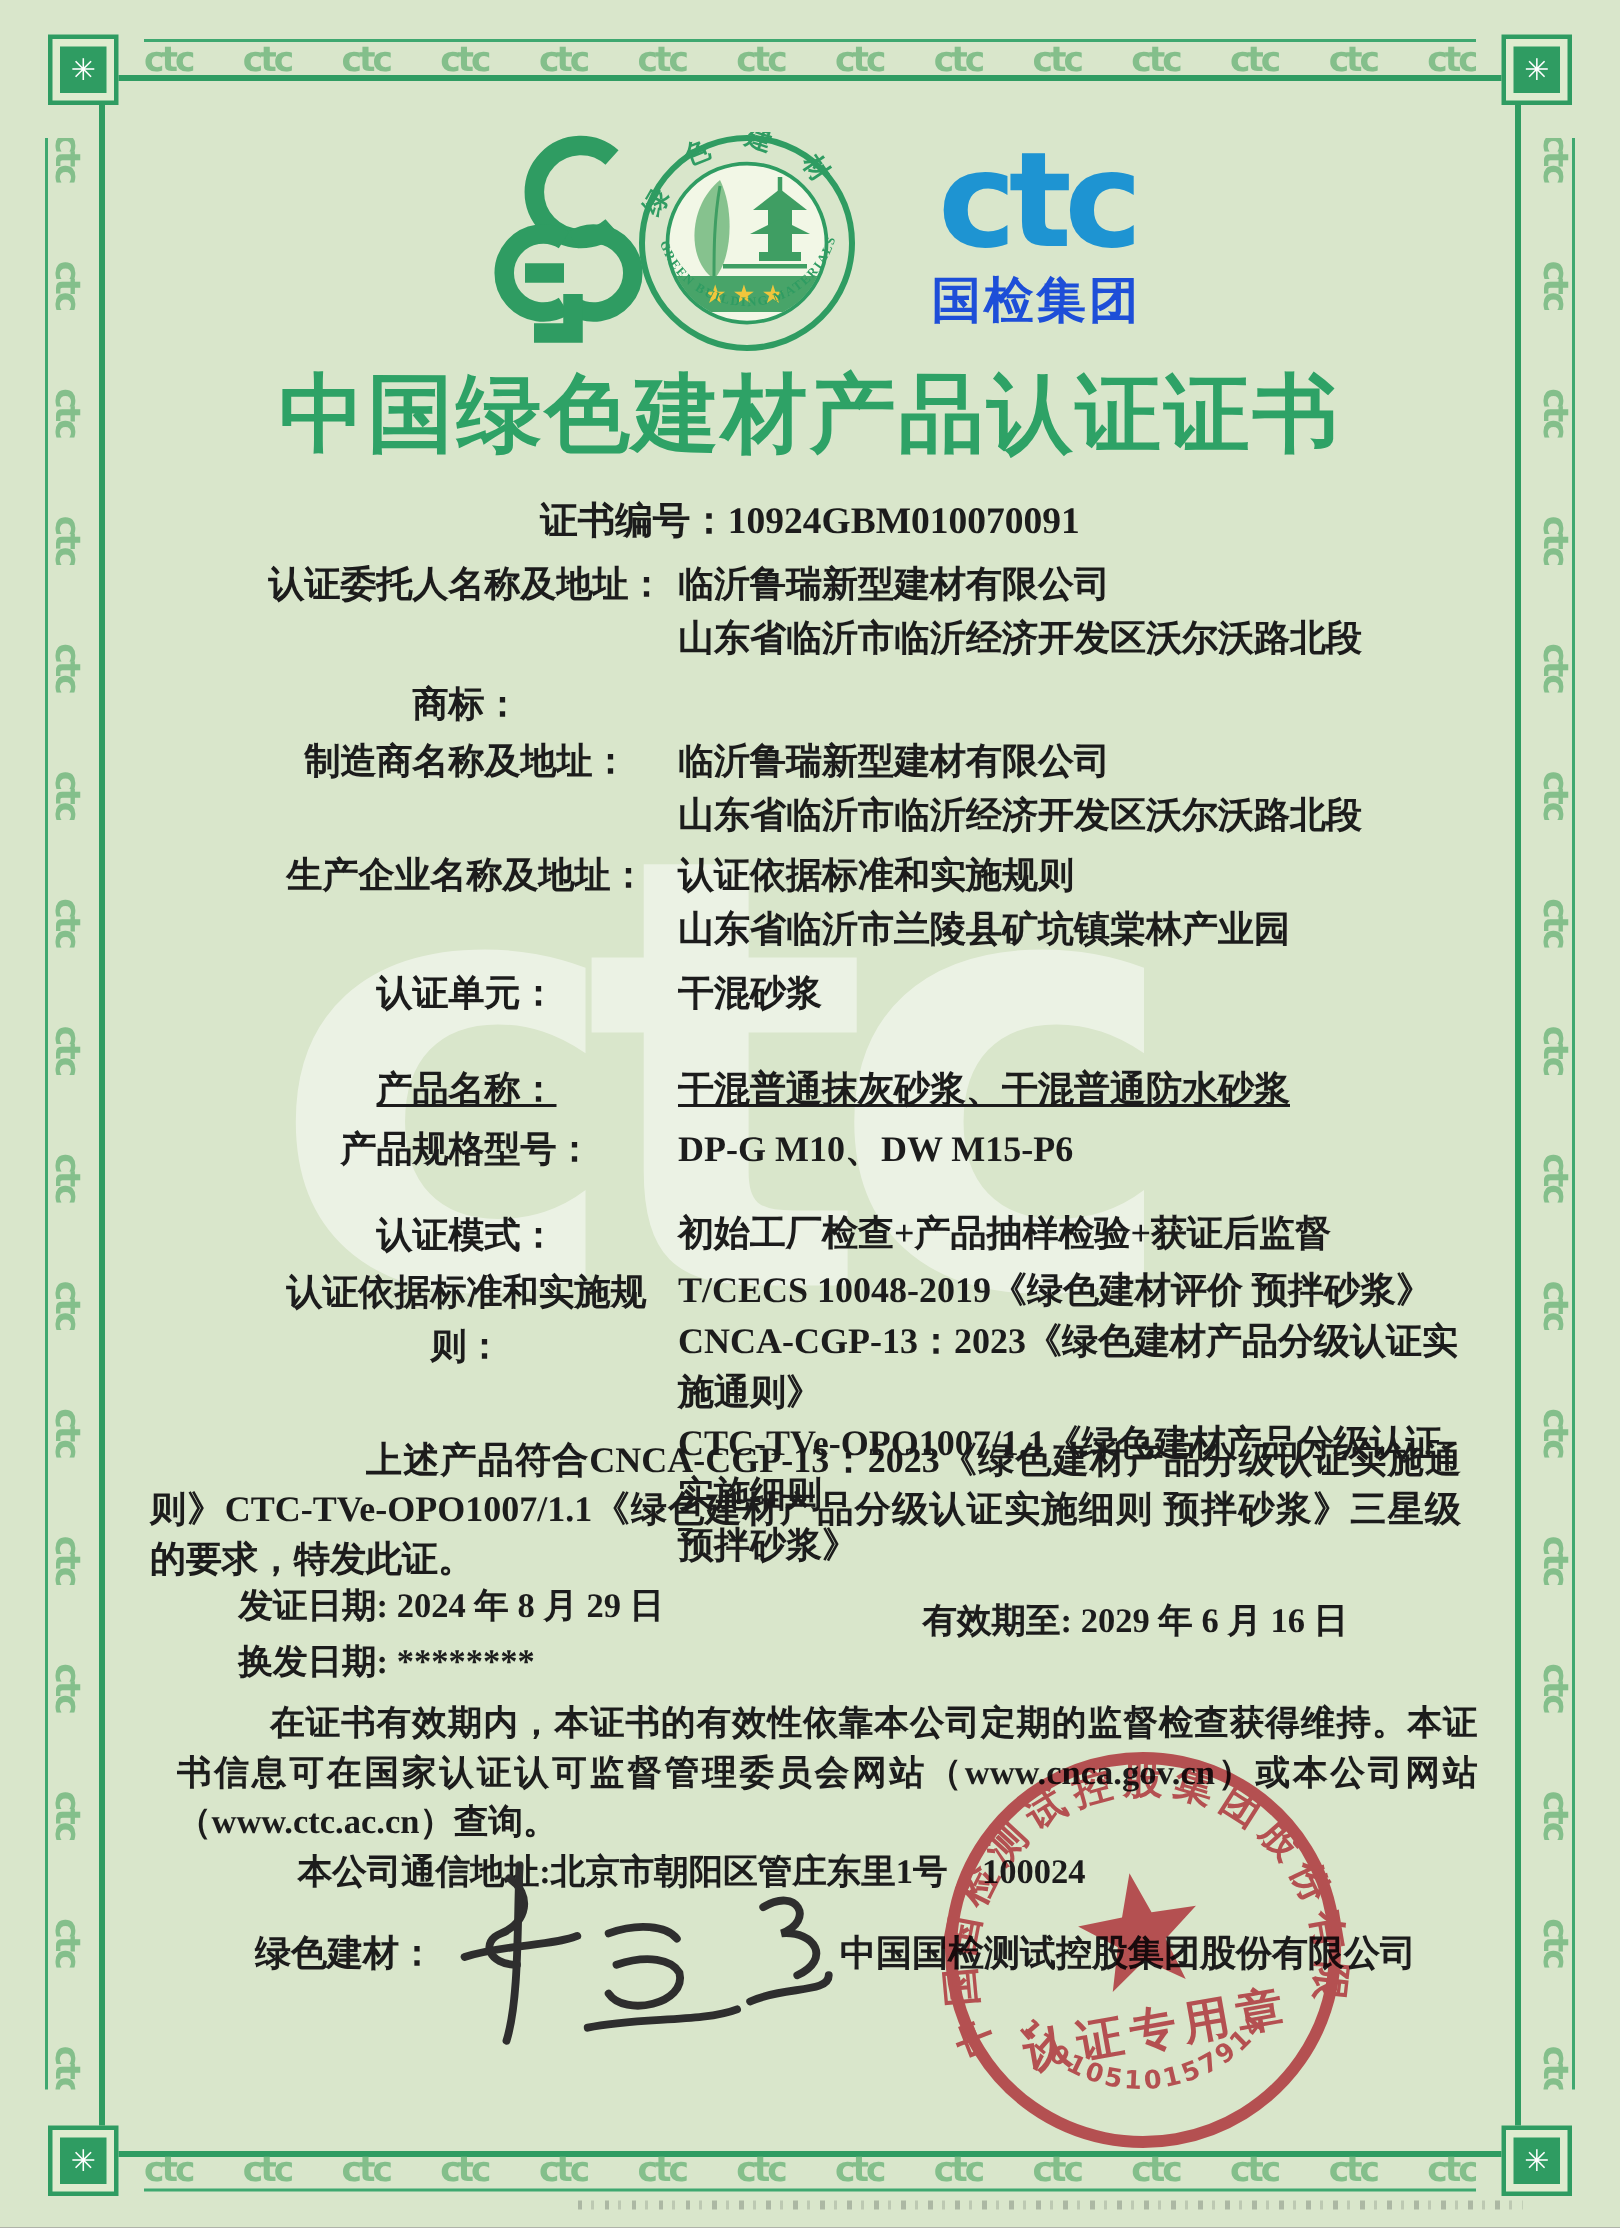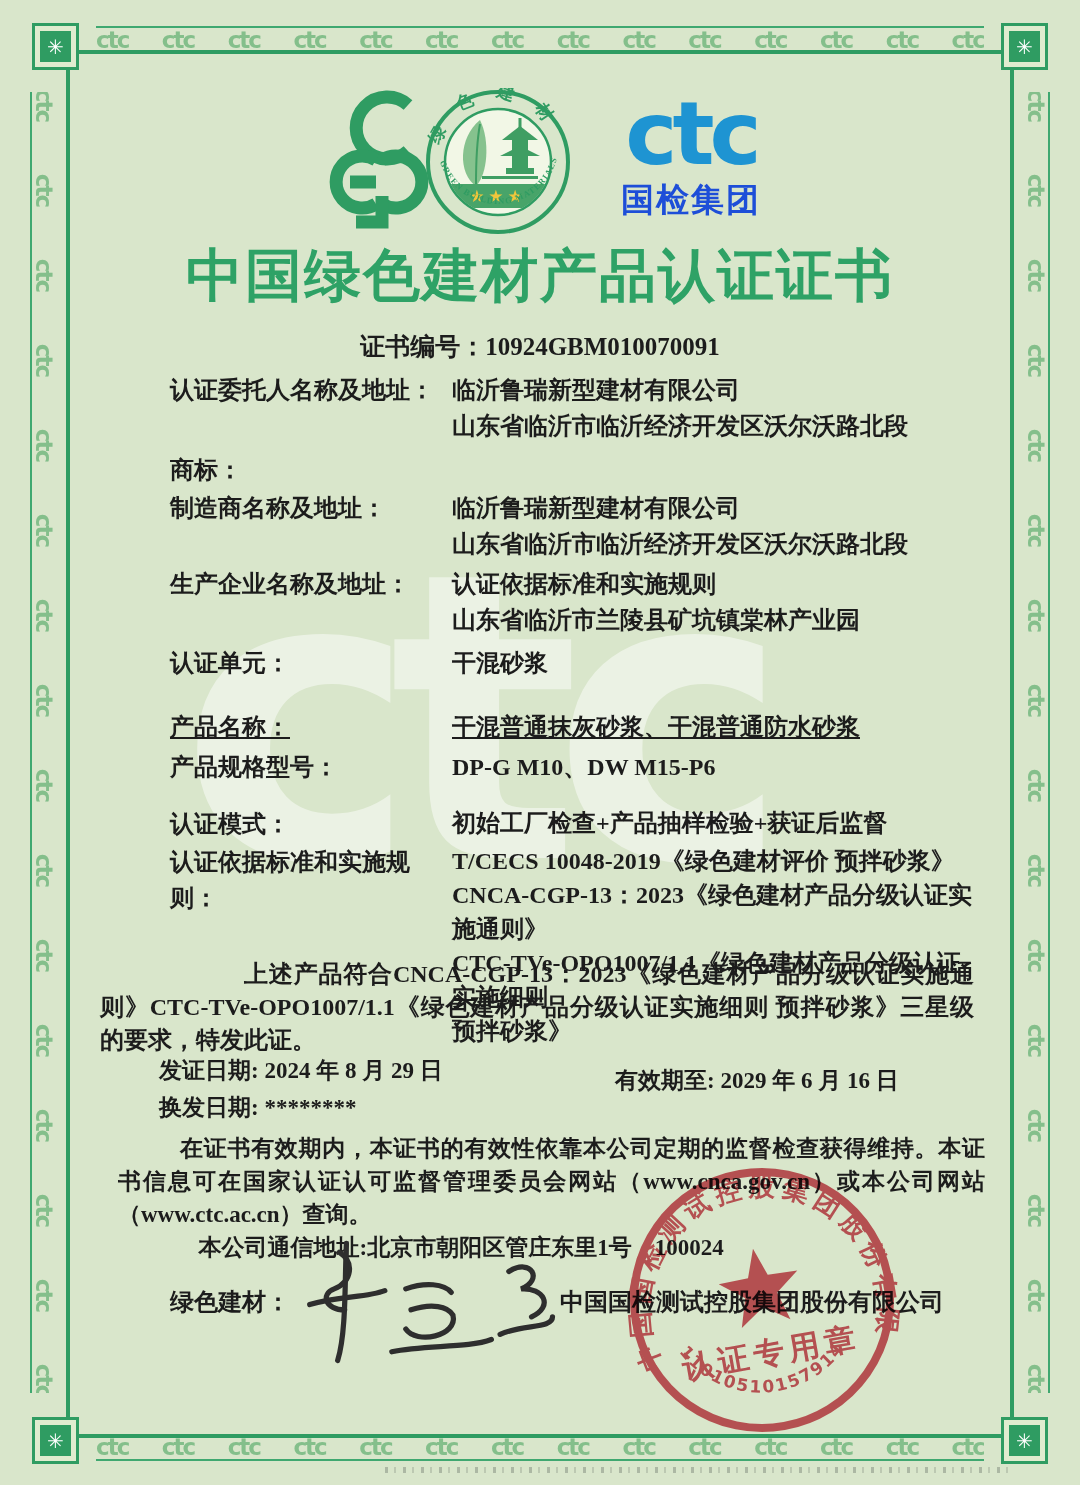--- a/index.html
+++ b/index.html
@@ -46,21 +46,21 @@
 
   
   .title { position:absolute; top:238px; left:0; width:100%; text-align:center;
     font-size:57px; font-weight:700; color:#2ea266; letter-spacing:2px; z-index:1; }
   .certno { position:absolute; top:330px; left:0; width:100%; text-align:center;
     font-size:25px; font-weight:700; z-index:1; }
 
   .fieldblock { position:absolute; left:170px; right:96px; z-index:1; }
   .fb1 { top:372px; } .fb2 { top:645px; } .fb3 { top:806px; }
   .row { display:flex; }
-  .row .lbl { width:282px; flex:none; font-size:24px; font-weight:700; line-height:36px; }
+  .row .lbl { width:282px; flex:none; font-size:24px; font-weight:700; line-height:36px;text-align:center; }
   .row .val { flex:1; font-size:24px; font-weight:700; line-height:36px; }
   .row .val div { min-height:36px; }
   .mt8 { margin-top:8px; } .mt4 { margin-top:4px; } .mt12 { margin-top:28px;text-decoration:underline; }
   .mt20 { margin-top:4px; } .mt2 { margin-top:2px; }
   .fb3 .val div { line-height:34px; min-height:34px; }
 
   .statement { position:absolute; left:100px; right:106px; top:958px; z-index:1;
     font-size:24px; font-weight:700; line-height:33px; text-align:justify; text-indent:6em; }
 
   .dates { position:absolute; left:115px; right:95px; top:1052px; z-index:1;

